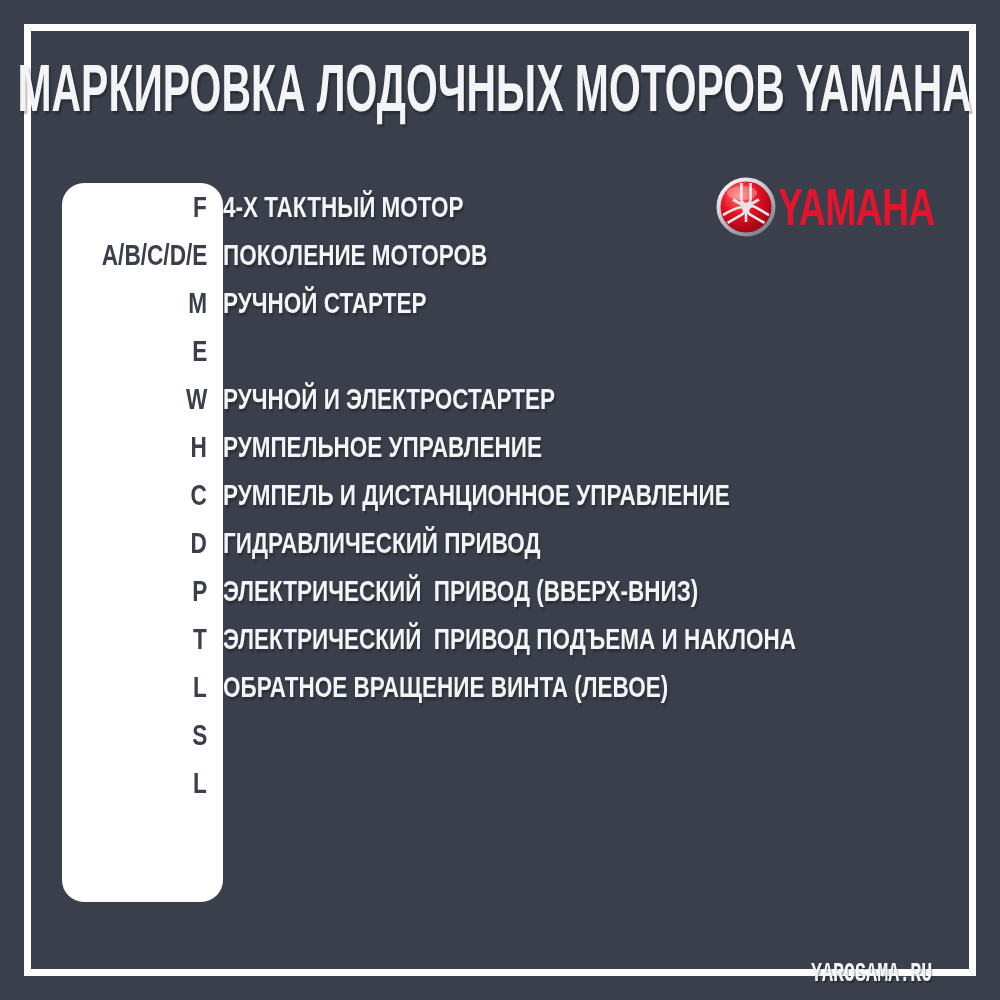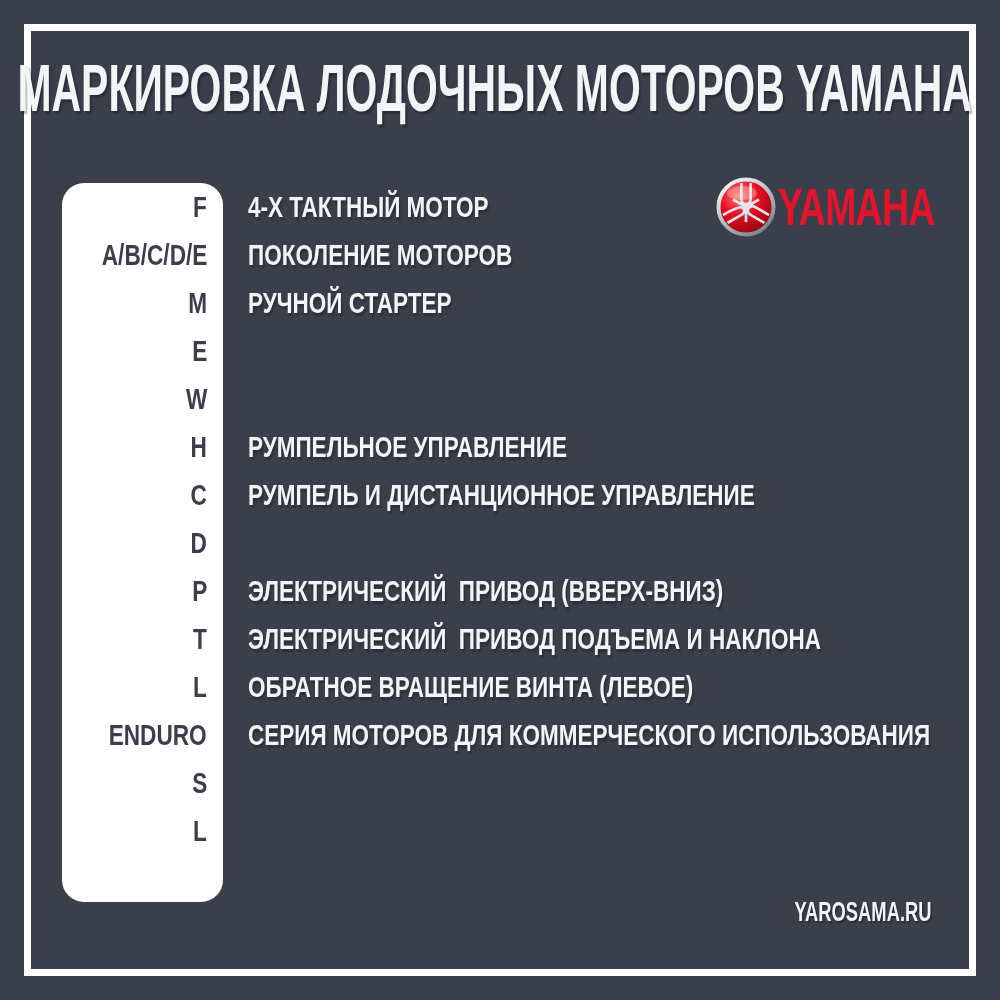--- a/index.html
+++ b/index.html
@@ -87,42 +87,42 @@
     font-size:29px;
     line-height:1;
     white-space:nowrap;
   }
   .code-cell span{
     display:inline-block;
     transform:scaleX(0.78);
     transform-origin:right center;
   }
   .desc-cell{
-    padding-left:25px;
     color:var(--ink);
     font-weight:bold;
     font-size:30px;
     line-height:1;
     white-space:pre;
     text-shadow:2px 3px 2px rgba(0,0,0,0.25);
   }
   .desc-cell span{
     display:inline-block;
     transform:scaleX(0.75);
     transform-origin:left center;
   }
   .footer{
     position:absolute;
-    right:68px;top:899px;
+    right:68px;top:961px;
     font-weight:bold;
     font-size:27px;
     line-height:1;
     color:var(--ink);
     white-space:nowrap;
     text-shadow:2px 2px 1px rgba(0,0,0,0.3);
+    font-family:Liberation Mono, monospace;
   }
   .footer span{
     display:inline-block;
     transform:scaleX(0.68);
     transform-origin:right center;
   }
 </style>
 </head>
 <body>
 
@@ -187,55 +187,53 @@
     <div class="code-cell"><span>M</span></div>
     <div class="desc-cell"><span>РУЧНОЙ СТАРТЕР</span></div>
   </div>
 
   <div class="row">
     <div class="code-cell"><span>E</span></div>
   </div>
 
   <div class="row">
     <div class="code-cell"><span>W</span></div>
+    <div class="desc-cell"><span>РУЧНОЙ И ЭЛЕКТРОСТАРТЕР</span></div>
   </div>
 
   <div class="row">
     <div class="code-cell"><span>H</span></div>
     <div class="desc-cell"><span>РУМПЕЛЬНОЕ УПРАВЛЕНИЕ</span></div>
   </div>
 
   <div class="row">
     <div class="code-cell"><span>C</span></div>
     <div class="desc-cell"><span>РУМПЕЛЬ И ДИСТАНЦИОННОЕ УПРАВЛЕНИЕ</span></div>
   </div>
 
   <div class="row">
     <div class="code-cell"><span>D</span></div>
+    <div class="desc-cell"><span>ГИДРАВЛИЧЕСКИЙ ПРИВОД</span></div>
   </div>
 
   <div class="row">
     <div class="code-cell"><span>P</span></div>
     <div class="desc-cell"><span>ЭЛЕКТРИЧЕСКИЙ  ПРИВОД (ВВЕРХ-ВНИЗ)</span></div>
   </div>
 
   <div class="row">
     <div class="code-cell"><span>T</span></div>
     <div class="desc-cell"><span>ЭЛЕКТРИЧЕСКИЙ  ПРИВОД ПОДЪЕМА И НАКЛОНА</span></div>
   </div>
 
   <div class="row">
     <div class="code-cell"><span>L</span></div>
     <div class="desc-cell"><span>ОБРАТНОЕ ВРАЩЕНИЕ ВИНТА (ЛЕВОЕ)</span></div>
   </div>
 
-  <div class="row">
-    <div class="code-cell"><span>ENDURO</span></div>
-    <div class="desc-cell"><span>СЕРИЯ МОТОРОВ ДЛЯ КОММЕРЧЕСКОГО ИСПОЛЬЗОВАНИЯ</span></div>
-  </div>
 
   <div class="row">
     <div class="code-cell"><span>S</span></div>
   </div>
 
   <div class="row">
     <div class="code-cell"><span>L</span></div>
   </div>
 
 </div>

